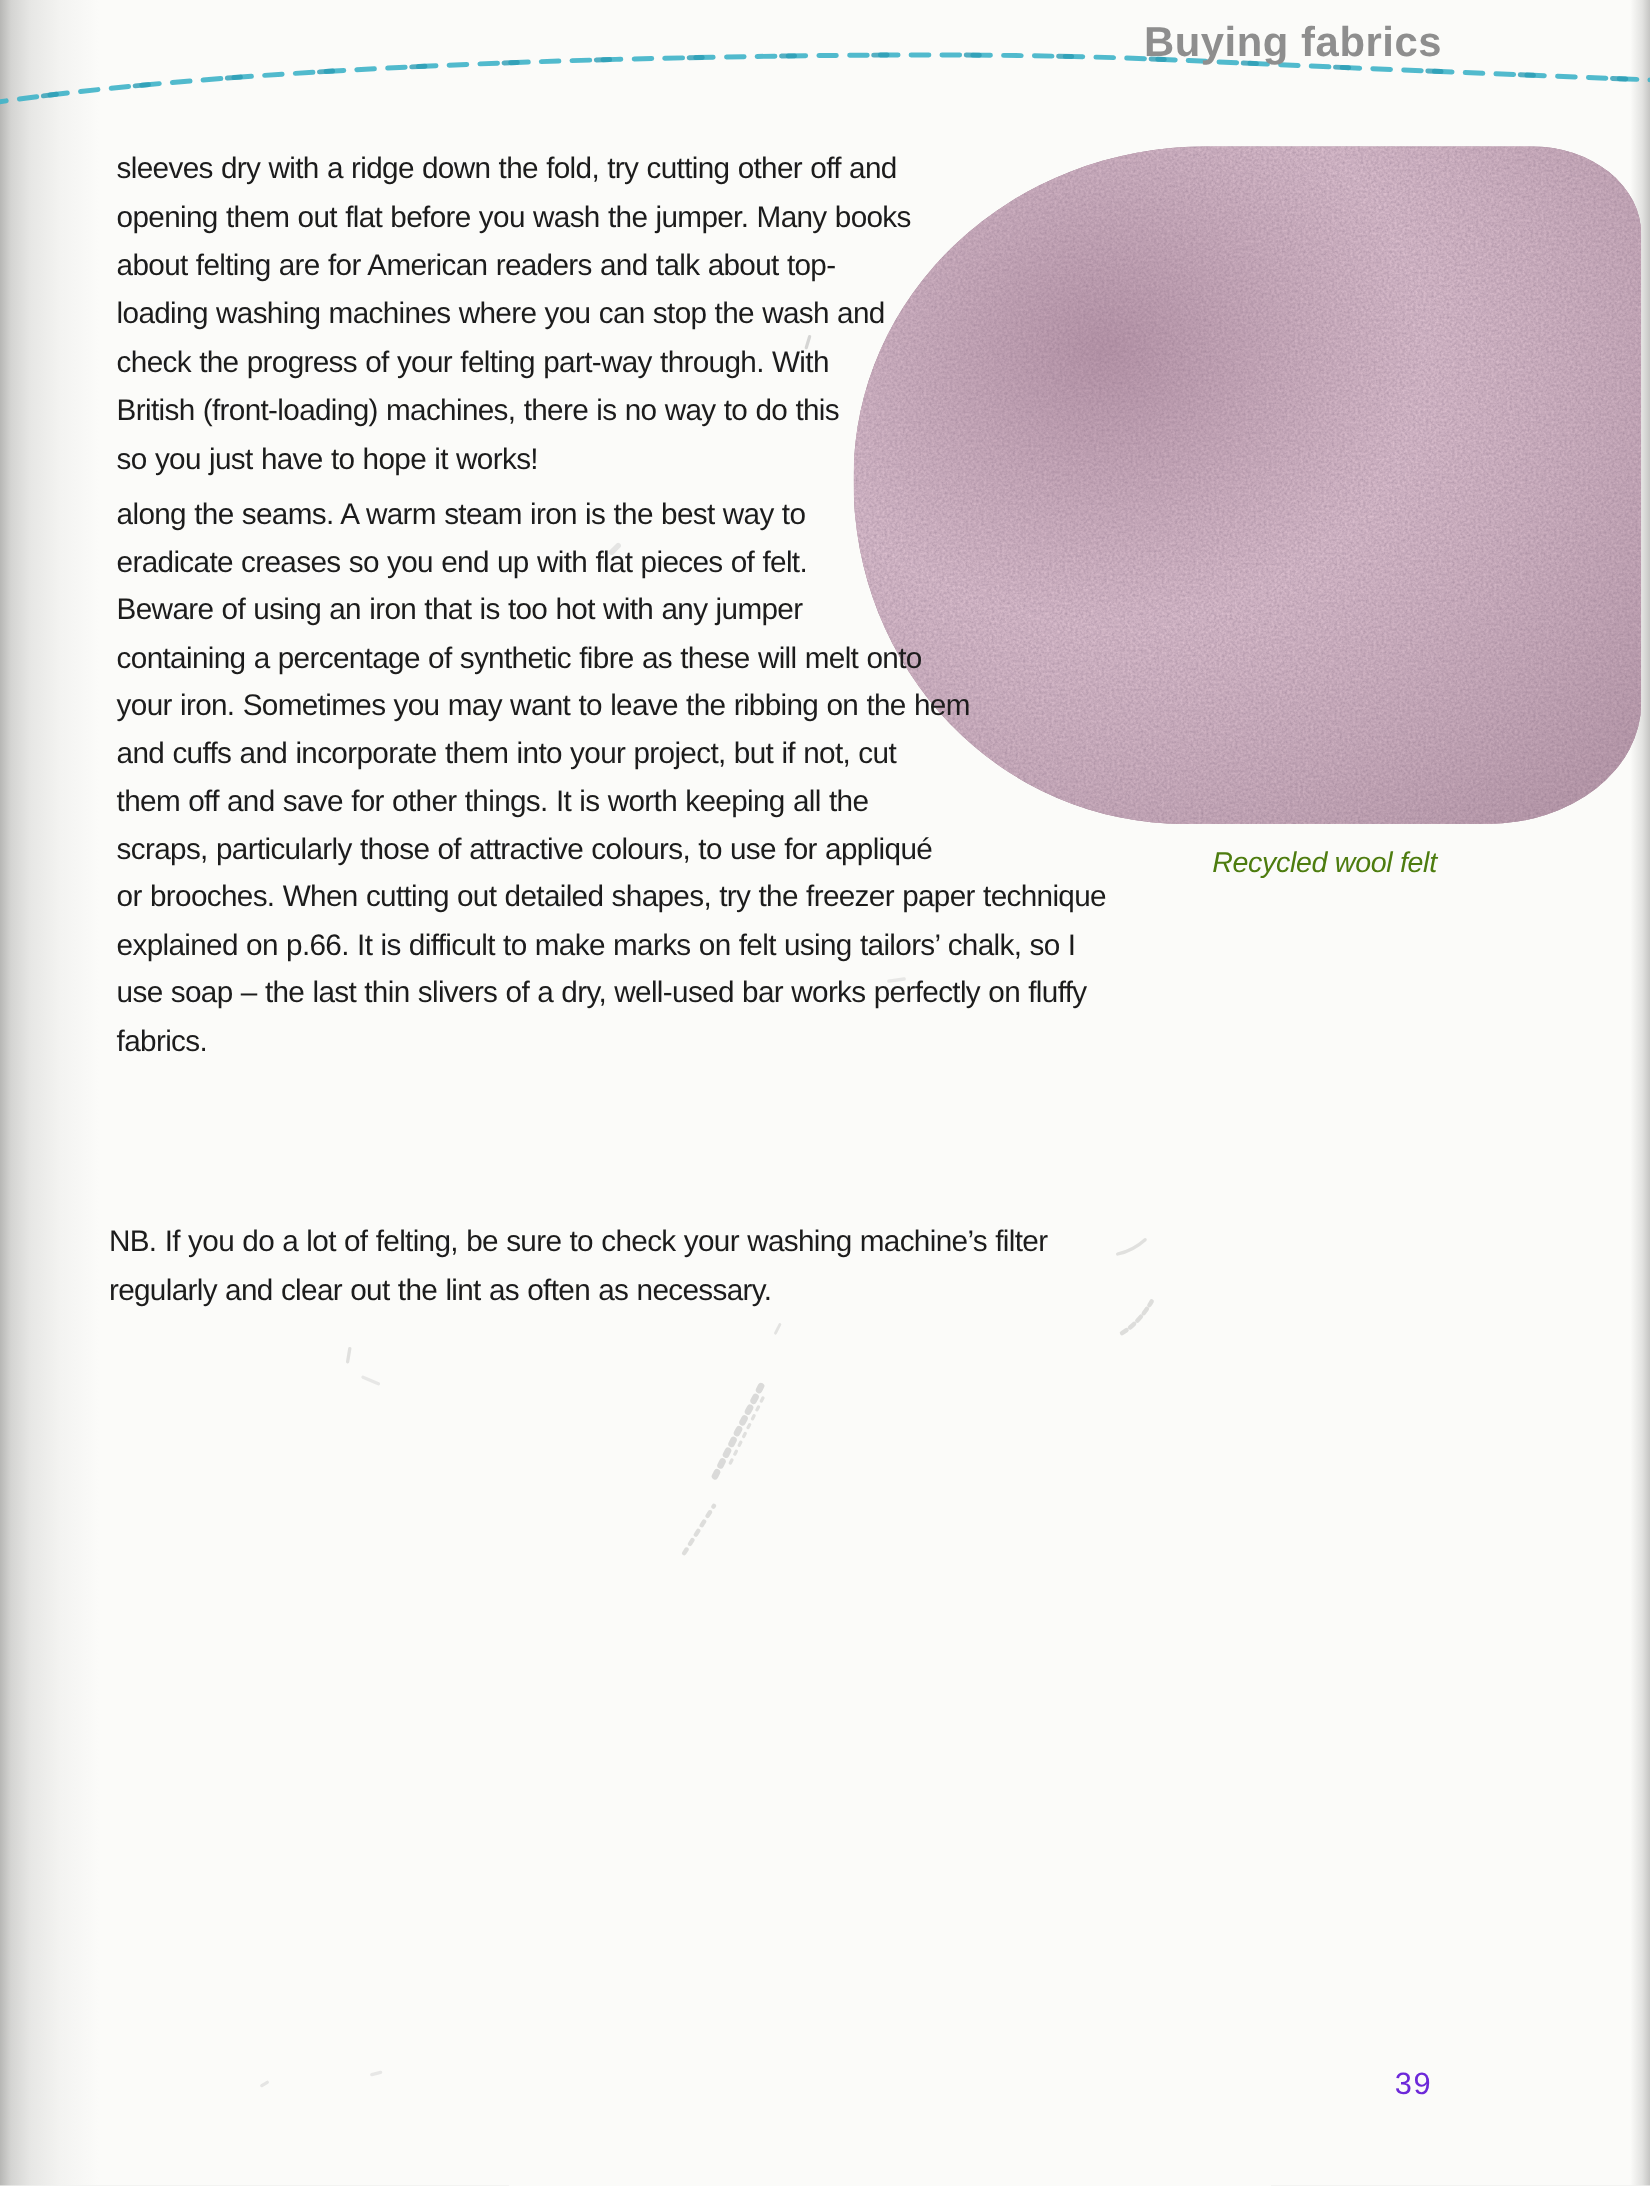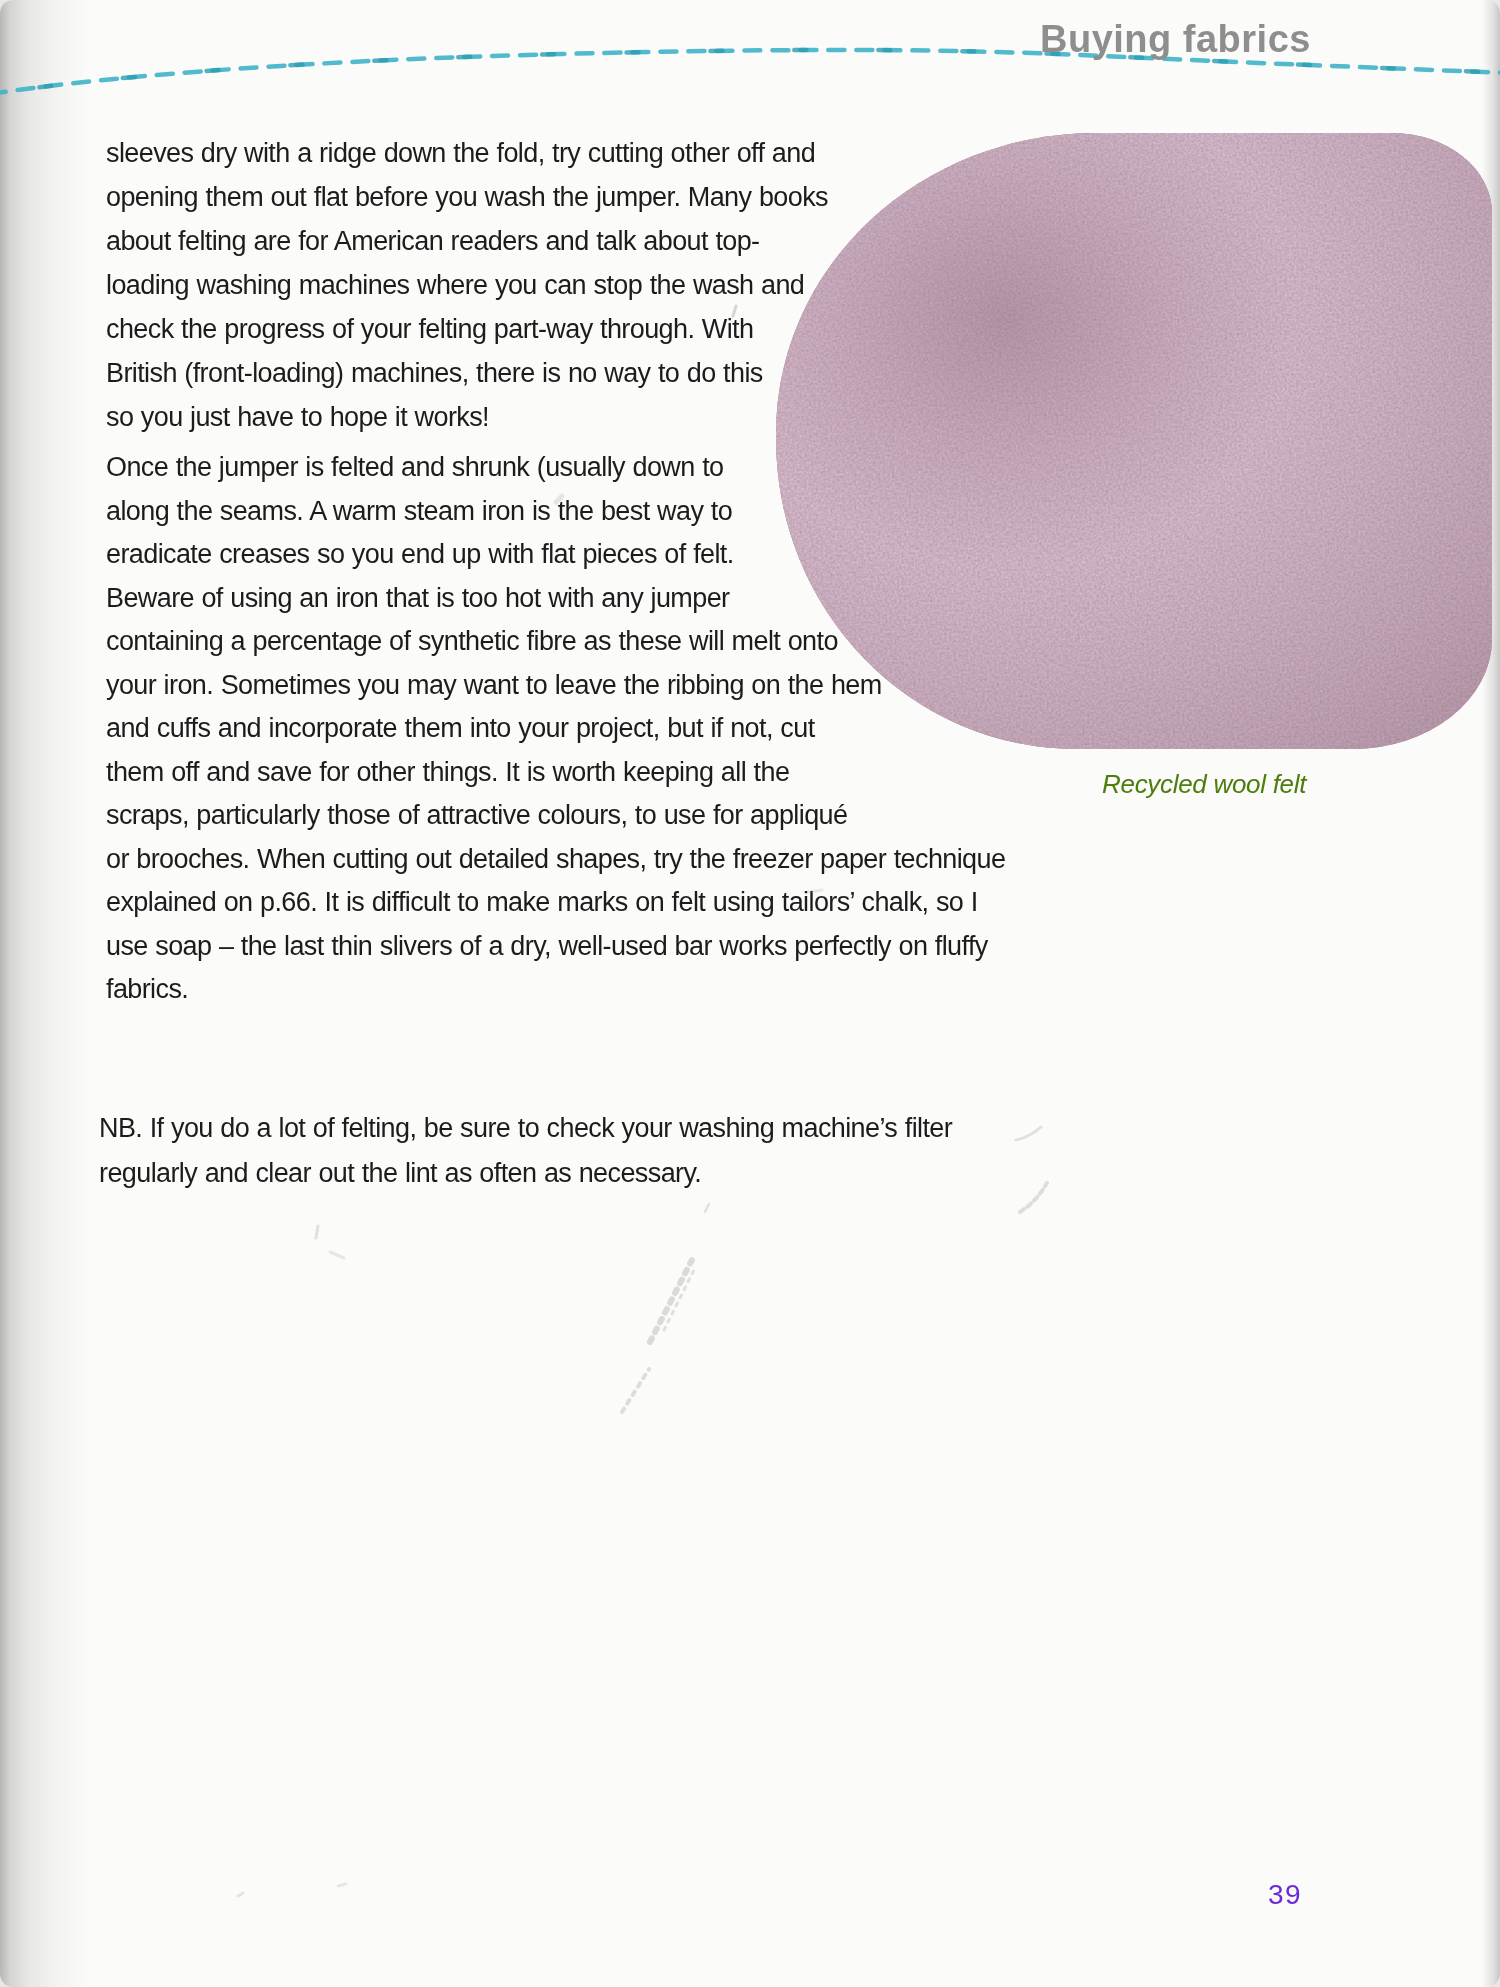--- a/index.html
+++ b/index.html
@@ -1,20 +1,19 @@
 <!DOCTYPE html>
 <html><head>
 <meta charset="utf-8">
 <style>
   html,body { margin:0; padding:0; background:#e8e8e6; }
   .page {
     position:relative; width:1500px; height:1987px;
     background:#fbfbf9; overflow:hidden;
     font-family:"Liberation Sans", sans-serif;
-    border-radius:13px;
   }
   .edge-left {
     position:absolute; left:0; top:0; width:90px; height:100%;
     background:linear-gradient(90deg,#b7b7b5 0px,#d4d4d2 10px,#e7e7e5 28px,#f3f3f1 55px,rgba(251,251,249,0) 90px);
   }
   .edge-right {
     position:absolute; right:0; top:0; width:18px; height:100%;
     background:linear-gradient(270deg,#c5c5c3 0px,#e2e2e0 7px,rgba(251,251,249,0) 18px);
   }
   .dash-svg { position:absolute; left:0; top:0; }
@@ -86,21 +85,20 @@
     <div class="line">sleeves dry with a ridge down the fold, try cutting other off and</div>
     <div class="line">opening them out flat before you wash the jumper. Many books</div>
     <div class="line">about felting are for American readers and talk about top-</div>
     <div class="line">loading washing machines where you can stop the wash and</div>
     <div class="line">check the progress of your felting part-way through. With</div>
     <div class="line">British (front-loading) machines, there is no way to do this</div>
     <div class="line">so you just have to hope it works!</div>
   </div>
 
   <div class="para p2">
-    <div class="line">Once the jumper is felted and shrunk (usually down to</div>
     <div class="line">along the seams. A warm steam iron is the best way to</div>
     <div class="line">eradicate creases so you end up with flat pieces of felt.</div>
     <div class="line">Beware of using an iron that is too hot with any jumper</div>
     <div class="line">containing a percentage of synthetic fibre as these will melt onto</div>
     <div class="line">your iron. Sometimes you may want to leave the ribbing on the hem</div>
     <div class="line">and cuffs and incorporate them into your project, but if not, cut</div>
     <div class="line">them off and save for other things. It is worth keeping all the</div>
     <div class="line">scraps, particularly those of attractive colours, to use for appliqué</div>
     <div class="line">or brooches. When cutting out detailed shapes, try the freezer paper technique</div>
     <div class="line">explained on p.66. It is difficult to make marks on felt using tailors’ chalk, so I</div>

